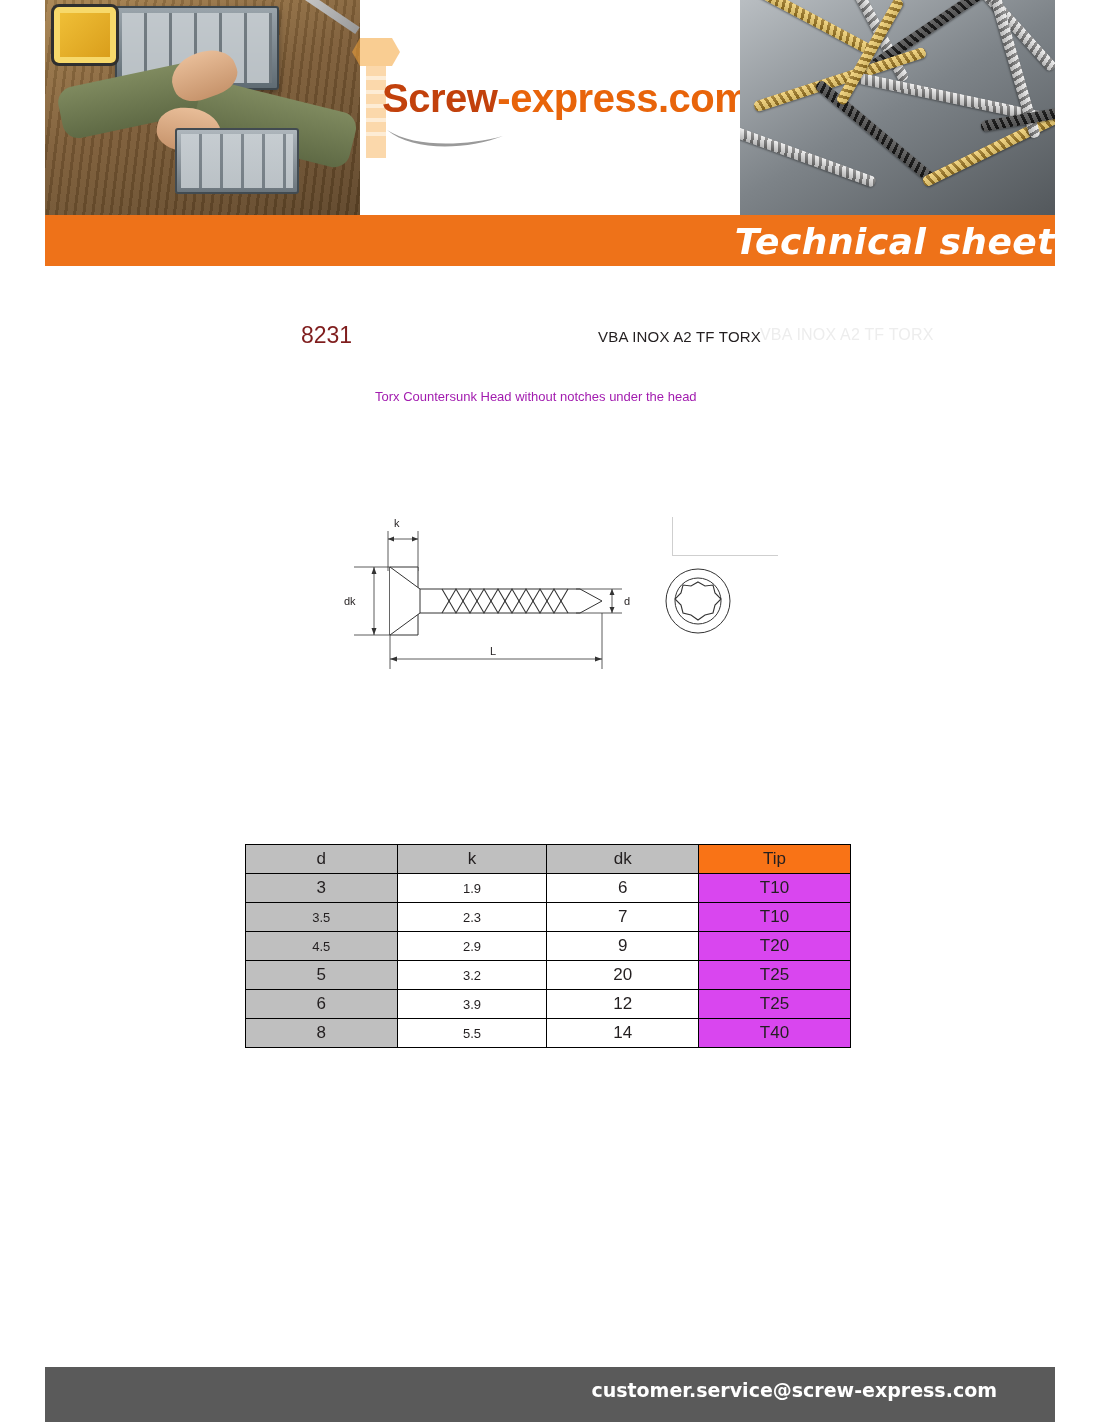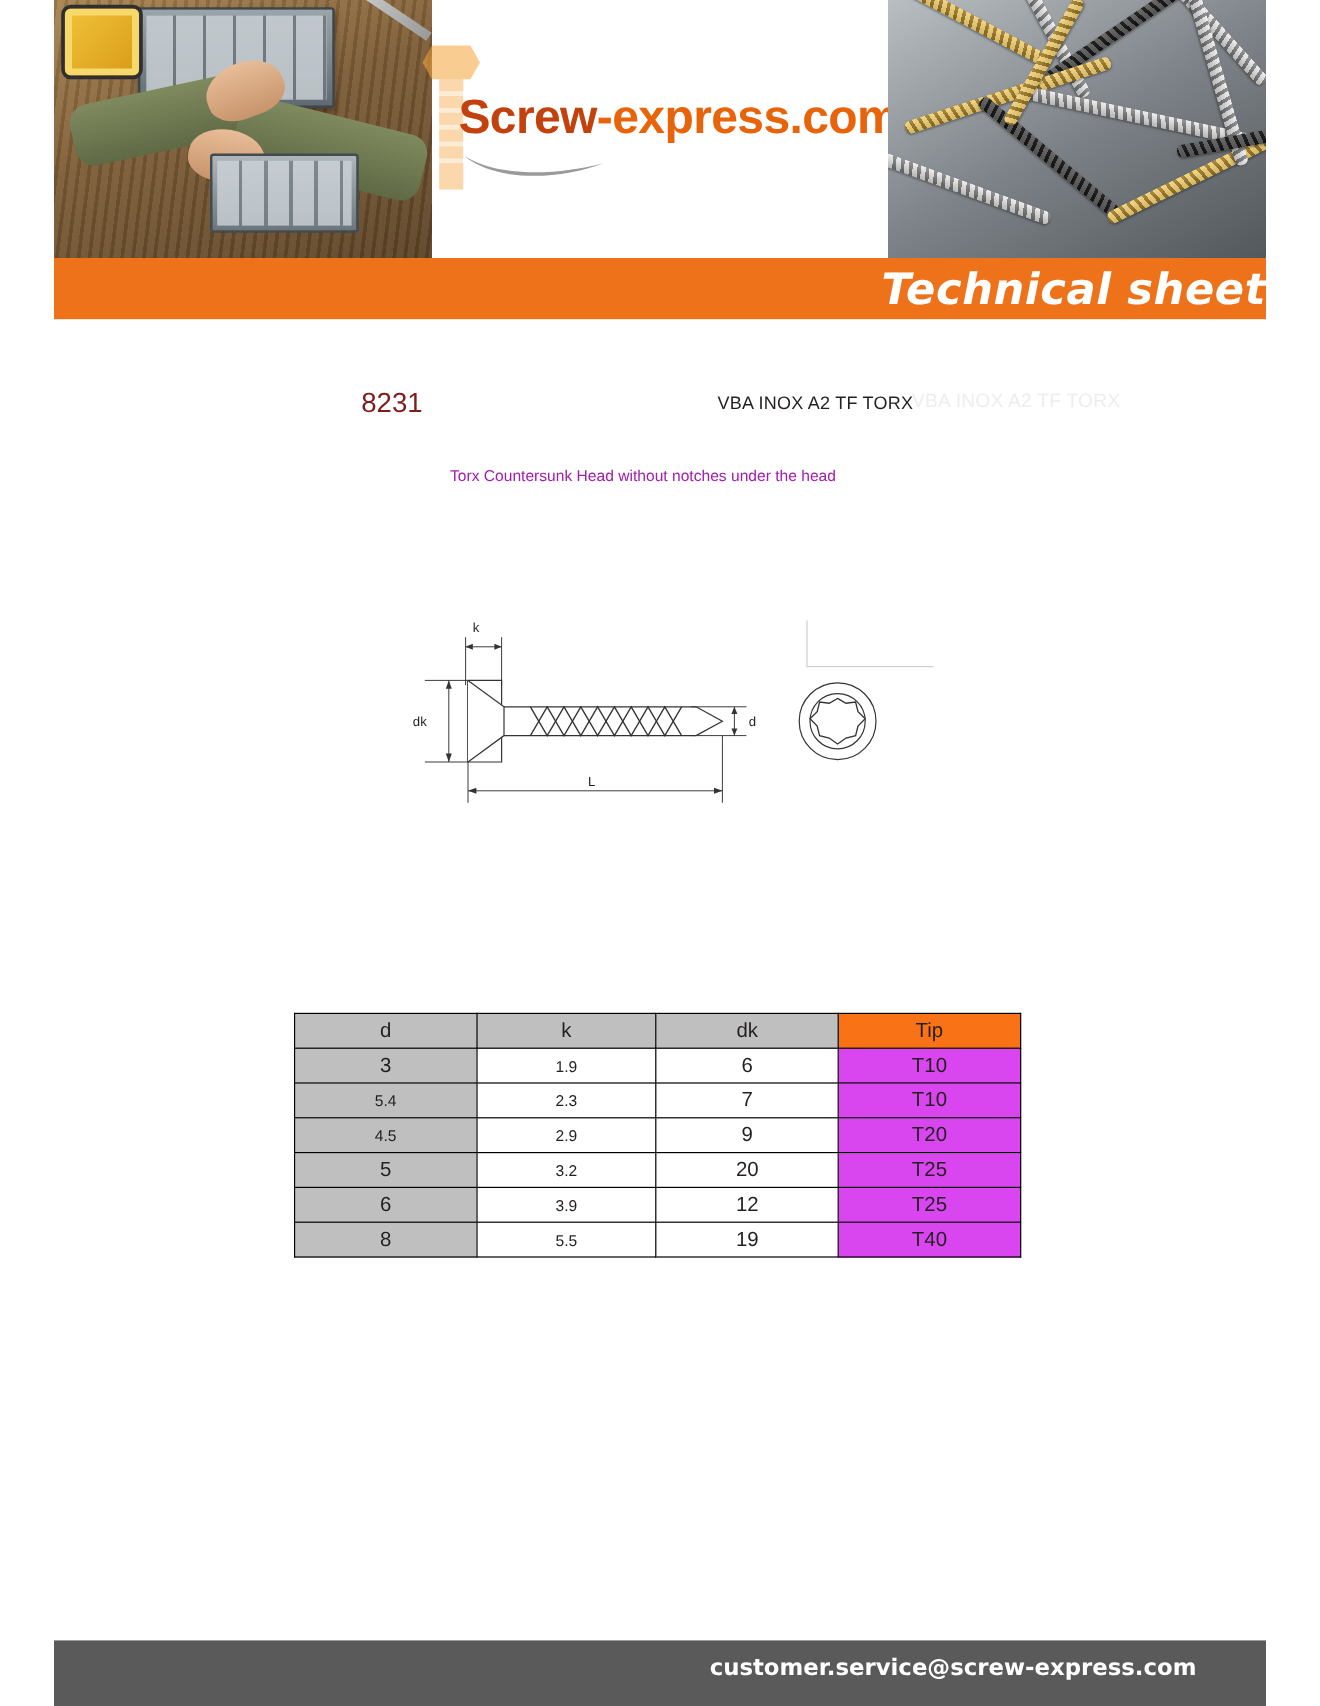--- a/index.html
+++ b/index.html
@@ -436,21 +436,21 @@
       </tr>
     </thead>
     <tbody>
       <tr>
         <td class="col-d">3</td>
         <td class="col-k small">1.9</td>
         <td class="col-dk">6</td>
         <td class="col-tip">T10</td>
       </tr>
       <tr>
-        <td class="col-d small">5.4</td>
+        <td class="col-d small">3.5</td>
         <td class="col-k small">2.3</td>
         <td class="col-dk">7</td>
         <td class="col-tip">T10</td>
       </tr>
       <tr>
         <td class="col-d small">4.5</td>
         <td class="col-k small">2.9</td>
         <td class="col-dk">9</td>
         <td class="col-tip">T20</td>
       </tr>
@@ -462,21 +462,21 @@
       </tr>
       <tr>
         <td class="col-d">6</td>
         <td class="col-k small">3.9</td>
         <td class="col-dk">12</td>
         <td class="col-tip">T25</td>
       </tr>
       <tr>
         <td class="col-d">8</td>
         <td class="col-k small">5.5</td>
-        <td class="col-dk">19</td>
+        <td class="col-dk">14</td>
         <td class="col-tip">T40</td>
       </tr>
     </tbody>
   </table>
 
   <div class="footer">
     <div class="footer-inner">
       <div class="footer-email">customer.service@screw-express.com</div>
     </div>
   </div>

